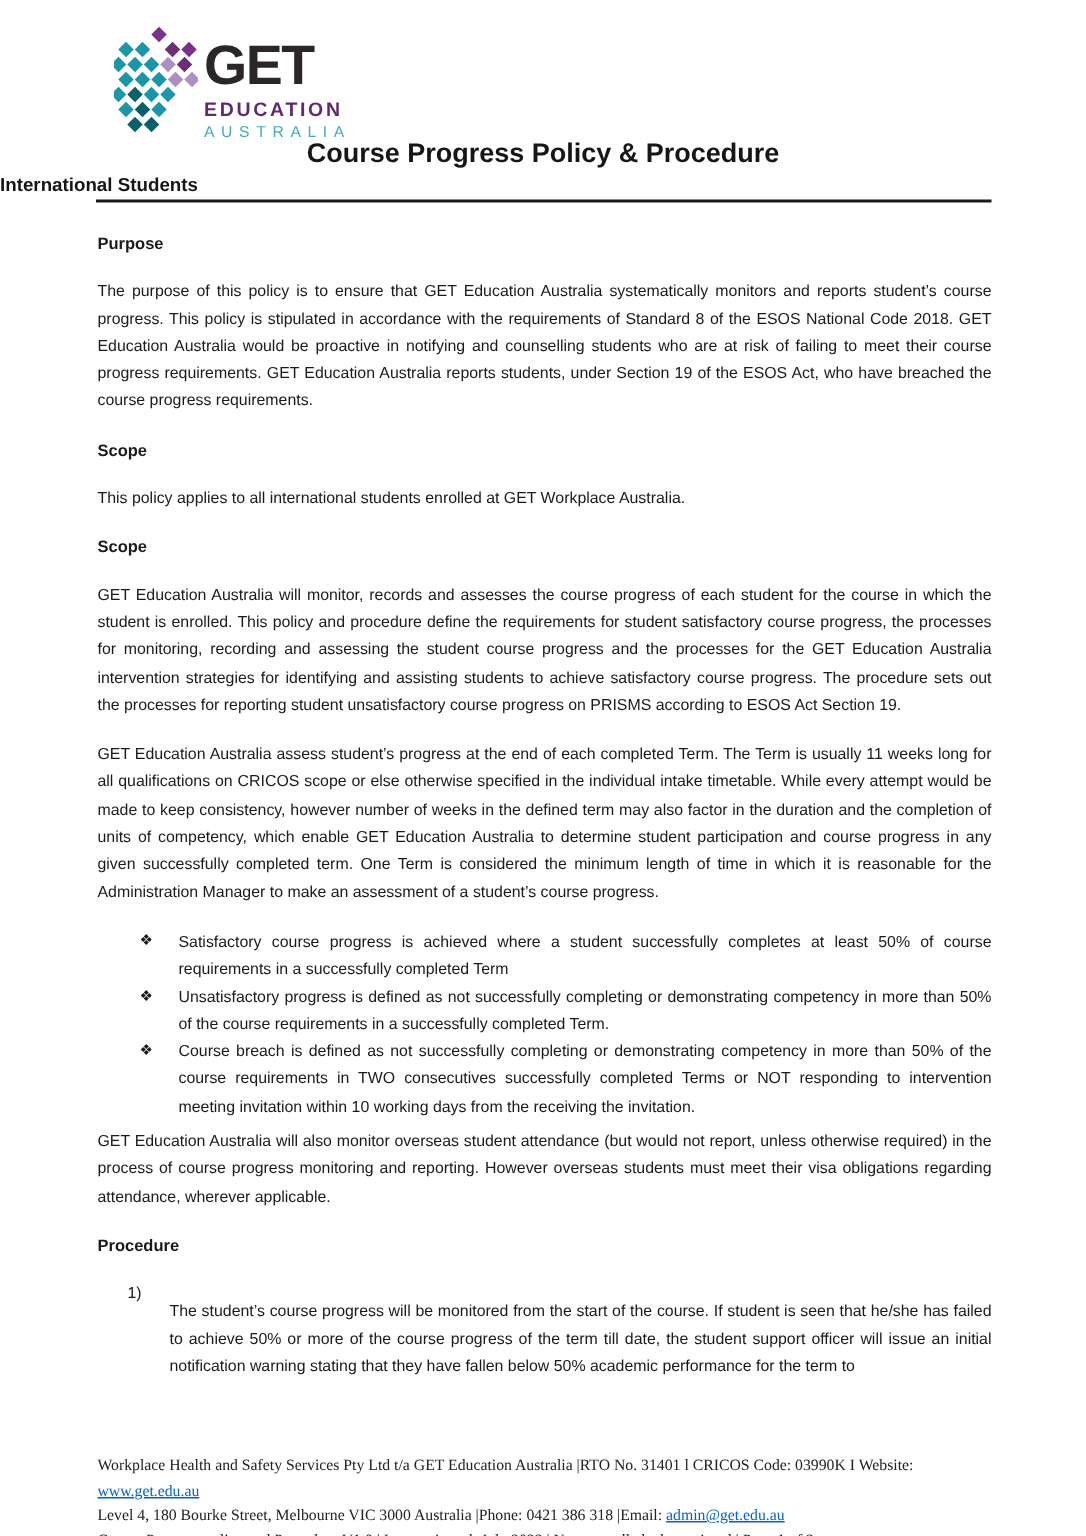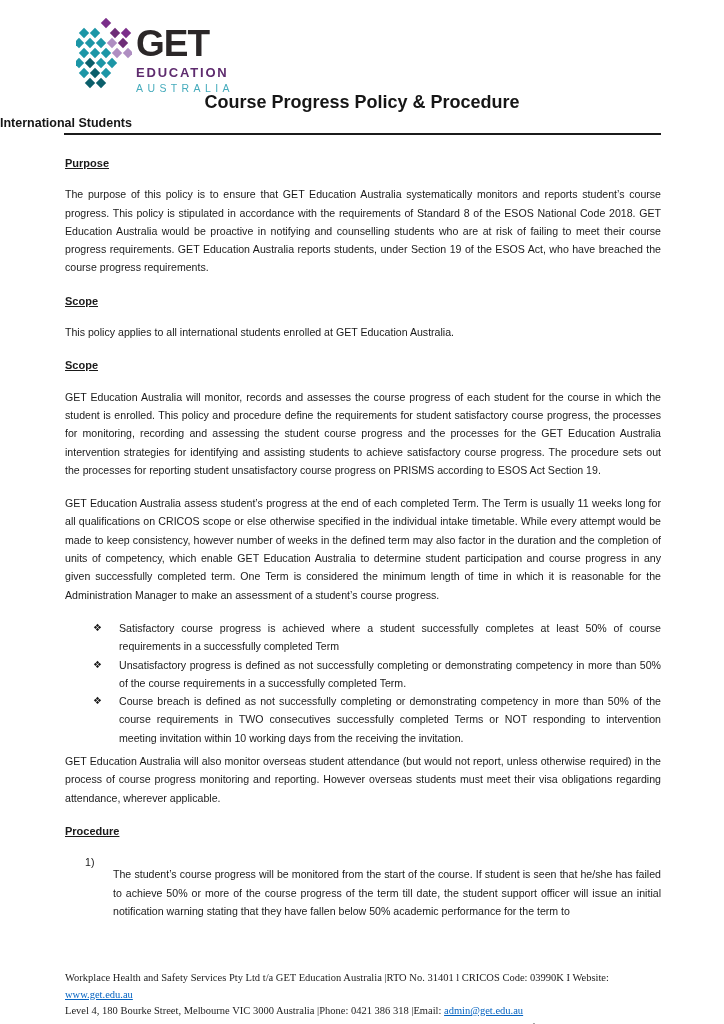--- a/index.html
+++ b/index.html
@@ -22,21 +22,21 @@
 
   .doc-title { position:absolute; left:0; top:92px; width:724px; text-align:center;
                font-size:18px; font-weight:700; color:#161616; }
   .doc-subtitle { position:absolute; left:0; top:116px; width:724px; text-align:left;
                   font-size:12.5px; font-weight:700; color:#161616; }
   .header-rule { position:absolute; left:64px; top:133px; width:597px; height:2px; background:#1b1b1b; }
 
   
   .doc-body { position:absolute; left:65px; top:154px; width:596px;
               font-size:10.6px; line-height:18.3px; color:#1a1a1a; text-align:justify; }
-  .sec-heading { font-size:11px; font-weight:700; margin:0 0 13px; text-align:left;text-decoration:underline; }
+  .sec-heading { font-size:11px; font-weight:700; margin:0 0 13px; text-align:left; }
   .para { margin:0 0 15px; }
   .para.tight { margin-bottom:15px; }
   .bullet-list { margin:0 0 5px; }
   .bullet-item { display:flex; margin-left:28px; }
   .bullet-glyph { width:26px; flex-shrink:0; font-size:10px; line-height:18.3px; }
   .bullet-text { flex:1; text-align:justify; }
   .numbered-item { display:flex; margin-left:20px; }
   .num-label { width:28px; flex-shrink:0; }
   .num-text { flex:1; text-align:justify;margin-top:12px; }
 
@@ -89,21 +89,21 @@
   <div class="doc-title">Course Progress Policy &amp; Procedure</div>
   <div class="doc-subtitle">International Students</div>
   <div class="header-rule"></div>
 
   <div class="doc-body">
 
     <div class="sec-heading">Purpose</div>
     <p class="para">The purpose of this policy is to ensure that GET Education Australia systematically monitors and reports student’s course progress. This policy is stipulated in accordance with the requirements of Standard 8 of the ESOS National Code 2018. GET Education Australia would be proactive in notifying and counselling students who are at risk of failing to meet their course progress requirements. GET Education Australia reports students, under Section 19 of the ESOS Act, who have breached the course progress requirements.</p>
 
     <div class="sec-heading">Scope</div>
-    <p class="para">This policy applies to all international students enrolled at GET Education Australia.</p>
+    <p class="para">This policy applies to all international students enrolled at GET Workplace Australia.</p>
 
     <div class="sec-heading">Scope</div>
     <p class="para">GET Education Australia will monitor, records and assesses the course progress of each student for the course in which the student is enrolled. This policy and procedure define the requirements for student satisfactory course progress, the processes for monitoring, recording and assessing the student course progress and the processes for the GET Education Australia intervention strategies for identifying and assisting students to achieve satisfactory course progress. The procedure sets out the processes for reporting student unsatisfactory course progress on PRISMS according to ESOS Act Section 19.</p>
     <p class="para tight">GET Education Australia assess student’s progress at the end of each completed Term. The Term is usually 11 weeks long for all qualifications on CRICOS scope or else otherwise specified in the individual intake timetable. While every attempt would be made to keep consistency, however number of weeks in the defined term may also factor in the duration and the completion of units of competency, which enable GET Education Australia to determine student participation and course progress in any given successfully completed term. One Term is considered the minimum length of time in which it is reasonable for the Administration Manager to make an assessment of a student’s course progress.</p>
 
     <div class="bullet-list">
       <div class="bullet-item">
         <span class="bullet-glyph">❖</span>
         <span class="bullet-text">Satisfactory course progress is achieved where a student successfully completes at least 50% of course requirements in a successfully completed Term</span>
       </div>

